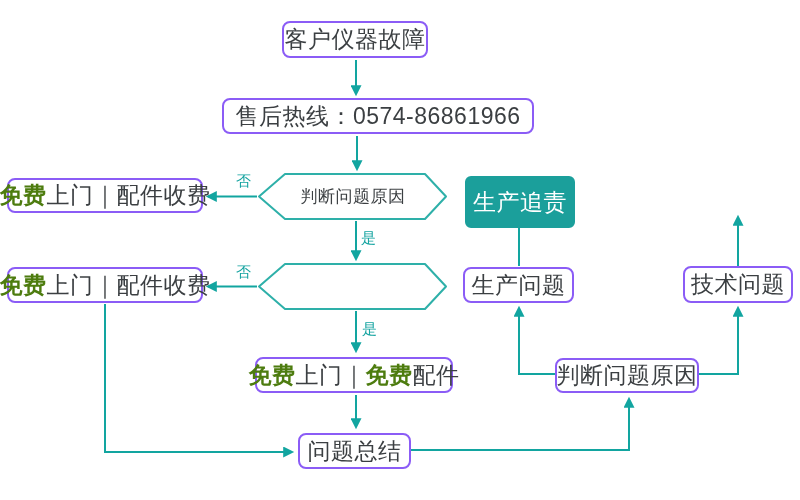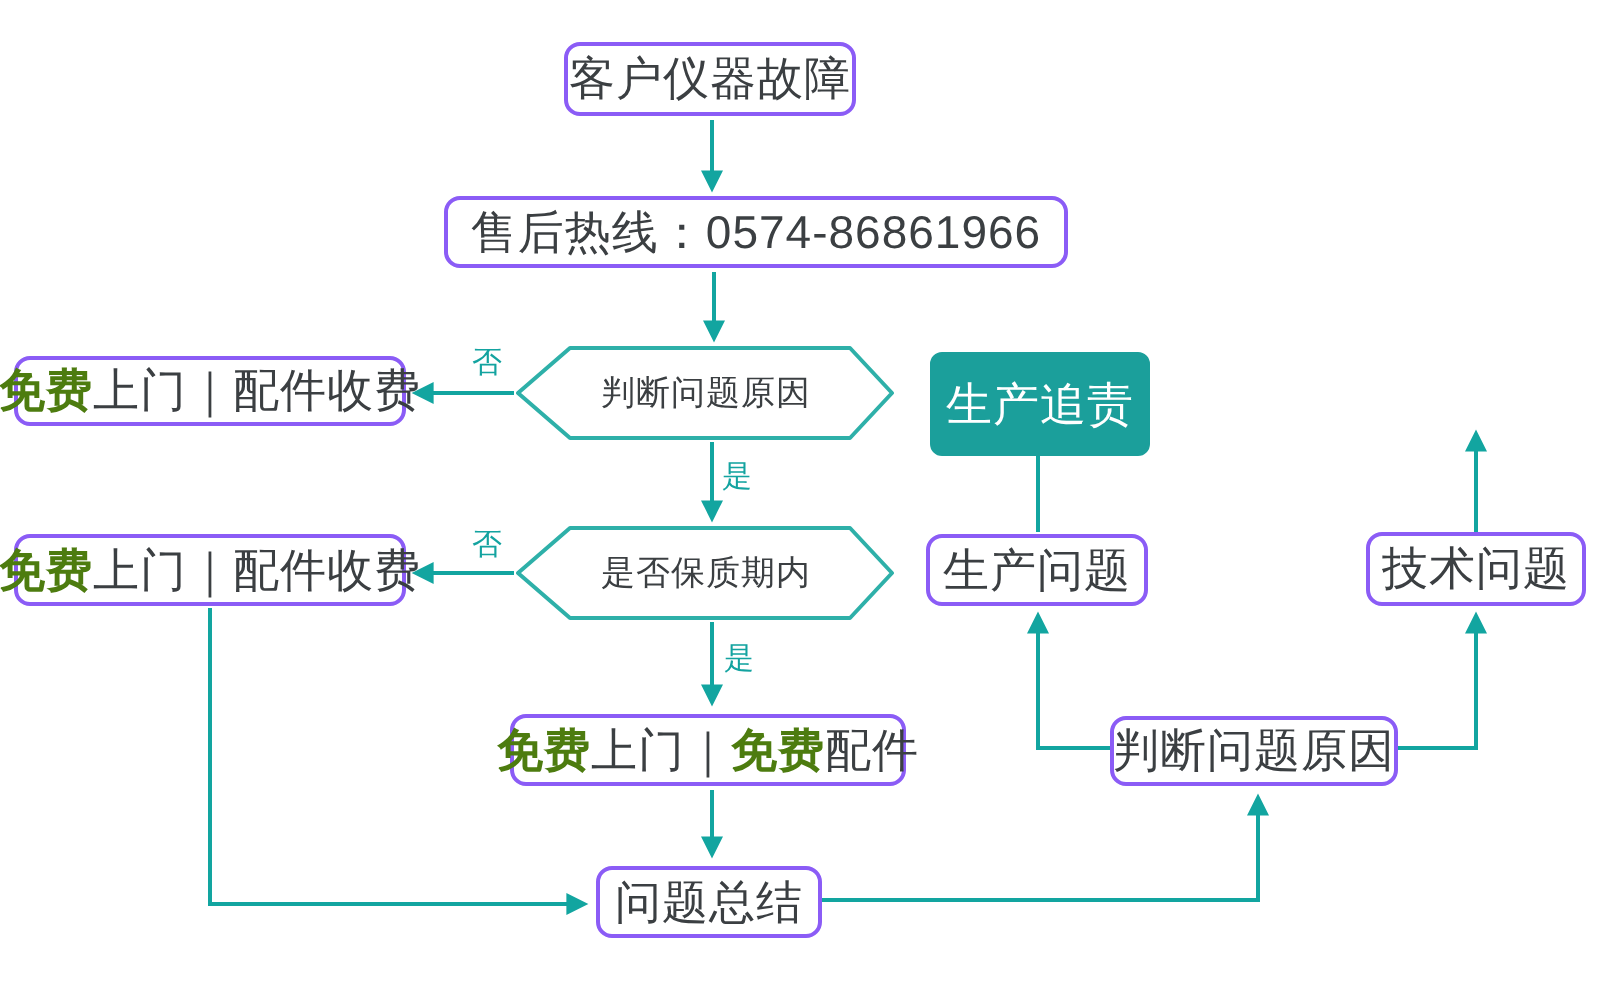--- a/index.html
+++ b/index.html
@@ -104,21 +104,20 @@
     <polygon class="hex" points="259,196.5 285,174 425,174 446,196.5 425,219 285,219"></polygon>
     <polygon class="hex" points="259,286.5 285,264 425,264 446,286.5 425,309 285,309"></polygon>
   </svg>
 
   <div class="node" style="left:282px;top:21px;width:146px;height:37px">客户仪器故障</div>
 
   <div class="node" style="left:222px;top:98px;width:312px;height:36px">售后热线：0574-86861966</div>
 
   <div class="hex-label" style="left:260px;top:174px;width:186px;height:45px">判断问题原因</div>
 
-  <div class="hex-label" style="left:260px;top:264px;width:186px;height:45px">是否保质期内</div>
 
   <div class="node" style="left:7px;top:178px;width:196px;height:35px">
     <span class="accent">免费</span>
       <span>上门｜配件收费</span>
   </div>
 
   <div class="node" style="left:7px;top:267px;width:196px;height:36px">
     <span class="accent">免费</span>
       <span>上门｜配件收费</span>
   </div>

